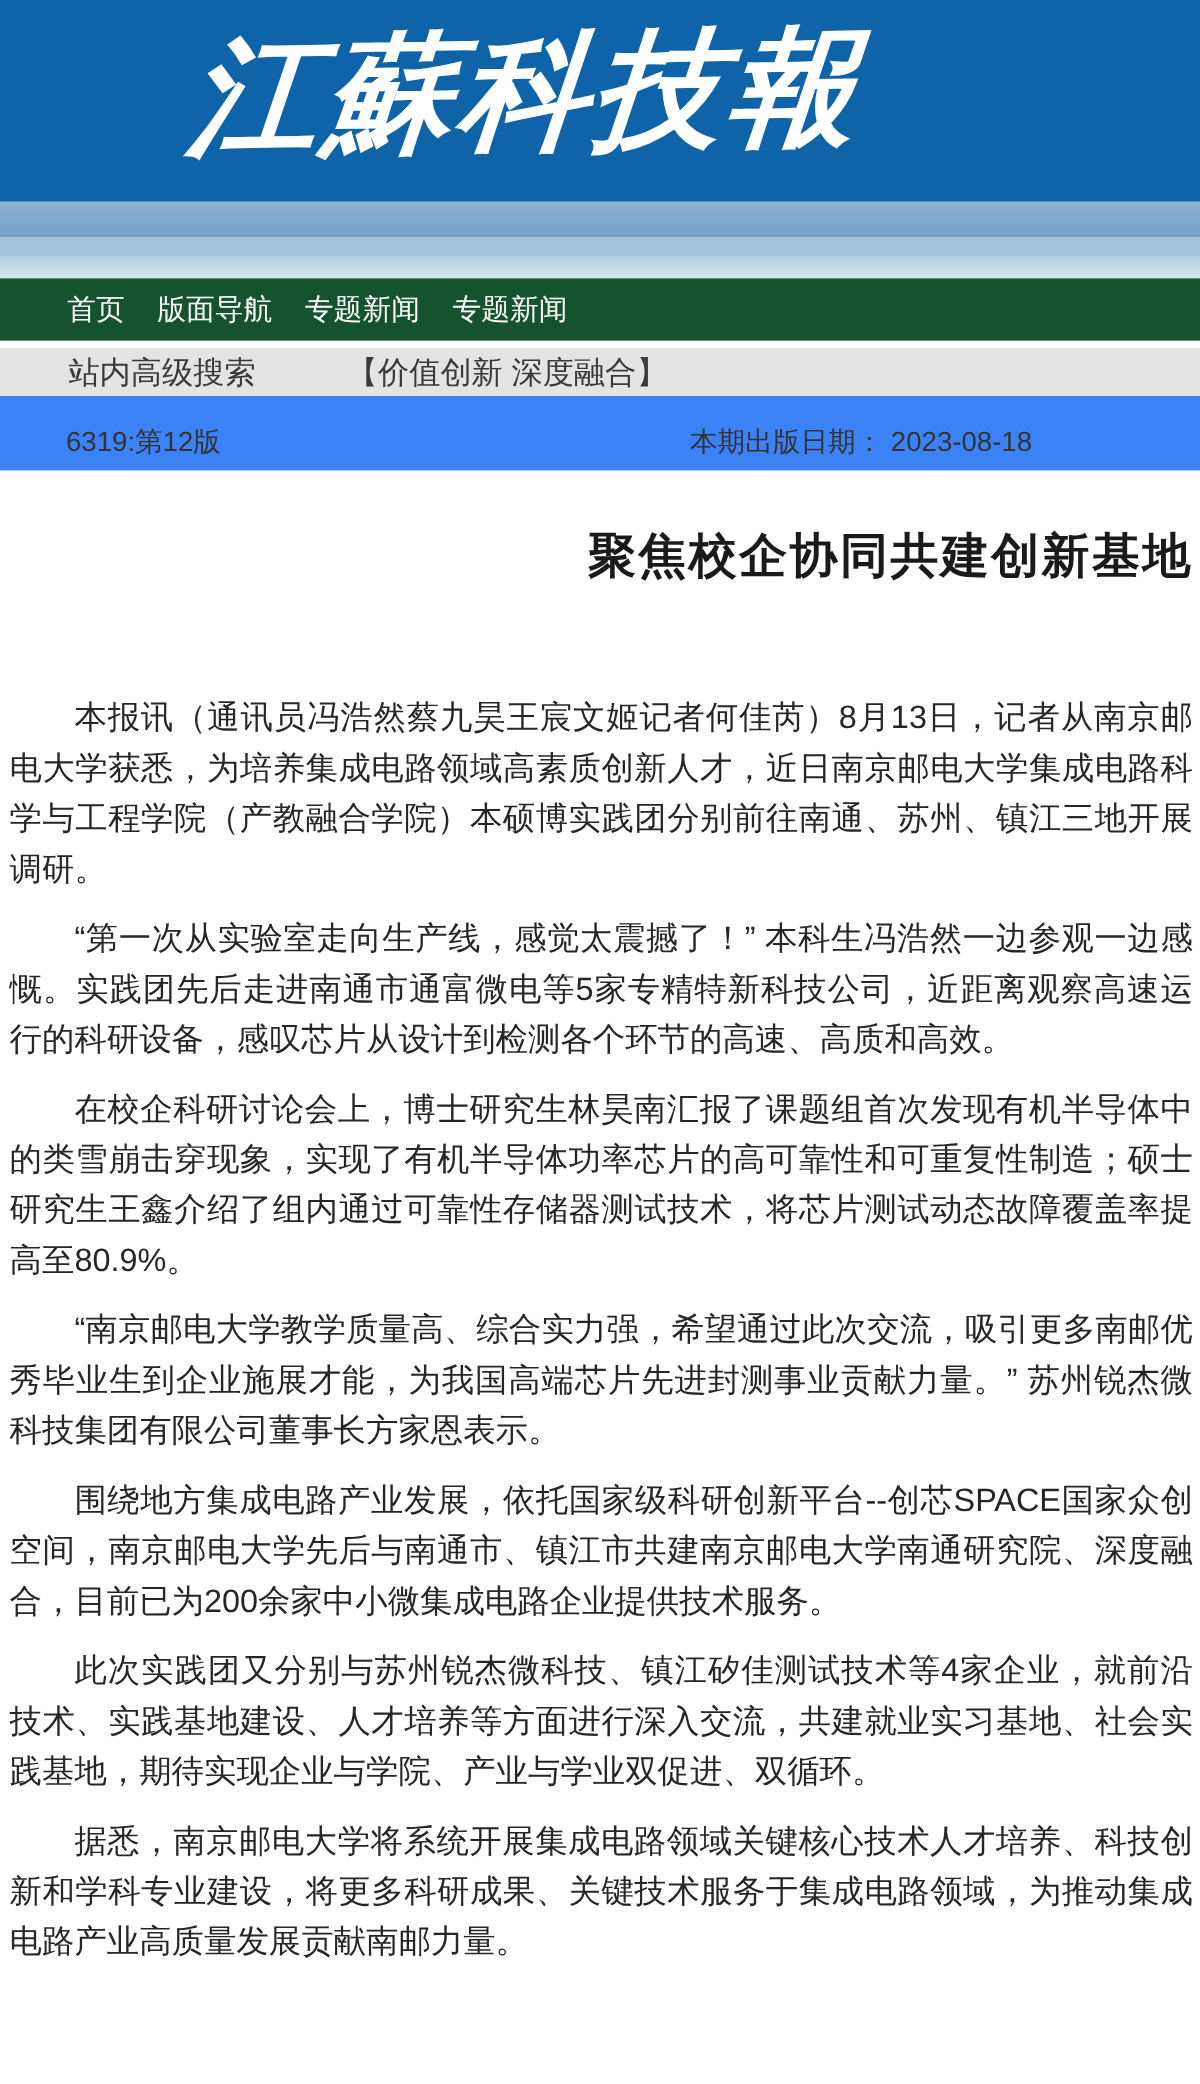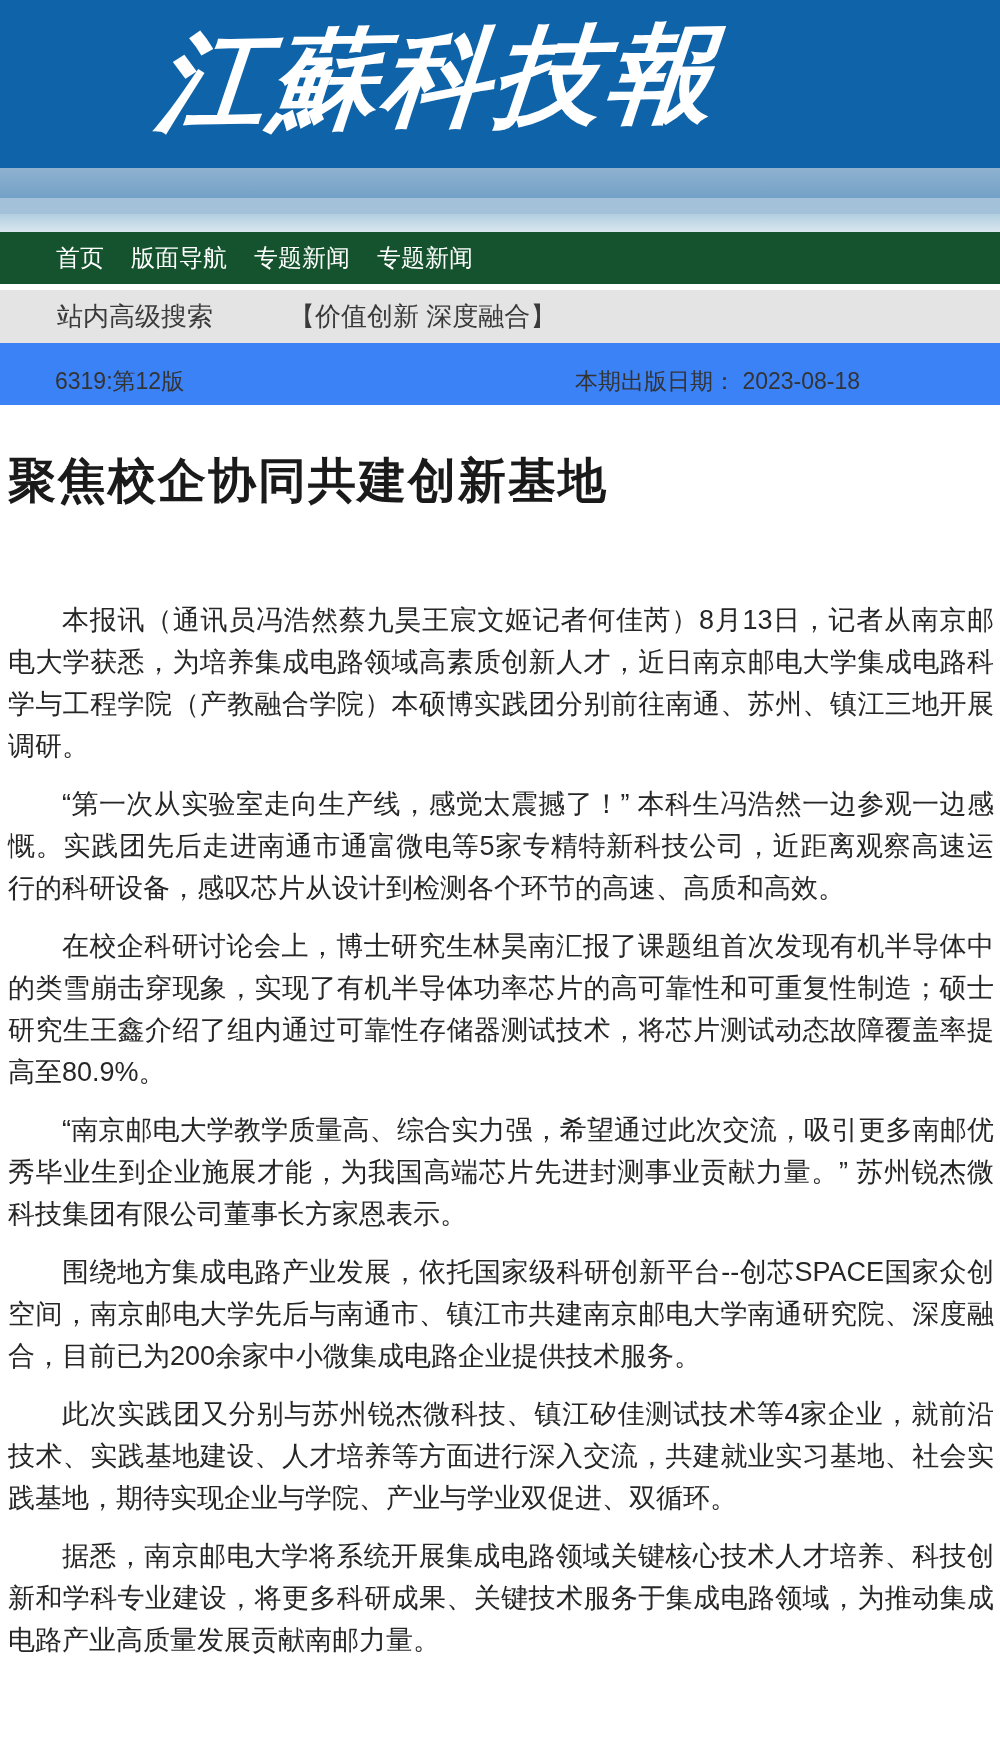--- a/index.html
+++ b/index.html
@@ -31,38 +31,38 @@
     height:52px;background:#14532d;display:flex;align-items:center;
     padding-left:56px;box-sizing:border-box;
   }
   .nav-item{
     color:#ffffff;font-size:24px;text-decoration:none;margin-right:27px;
     cursor:pointer;white-space:nowrap;
   }
   .nav-gap{height:6px;background:#ffffff;}
   
   .subnav{
-    height:53px;background:#e4e4e4;display:flex;align-items:center;
+    height:40px;background:#e4e4e4;display:flex;align-items:center;
     padding-left:57px;box-sizing:border-box;color:#3a3a3a;font-size:26px;
   }
   .subnav .search-link{color:#3a3a3a;text-decoration:none;cursor:pointer;white-space:nowrap;}
   .subnav .slogan{margin-left:76px;white-space:nowrap;}
   
   .issuebar{position:relative;height:62px;background:#3b82f6;}
   .issue-label{
     position:absolute;left:55px;top:23px;font-size:23px;color:#333333;white-space:nowrap;
   }
   .date-label{
     position:absolute;left:575px;top:23px;font-size:23px;color:#333333;white-space:nowrap;
   }
   
   .article{padding:0 6px 0 8px;}
   .article-title{
-    margin:44px 0 0 0;text-align:left;
-    font-size:48px;font-weight:bold;color:#1a1a1a;letter-spacing:2px;
+    margin:44px 0 0 0;text-align:right;
+    font-size:40px;font-weight:bold;color:#1a1a1a;letter-spacing:2px;
   }
   .article-subtitle{
     margin:18px 0 0 0;text-align:center;
     font-size:29px;font-weight:normal;color:#8c8c8c;letter-spacing:1px;
   }
   .article-body{margin-top:86px;}
   .article-body p{
     font-size:27px;line-height:42px;color:#262626;
     text-indent:2em;margin:0 0 16px 0;text-align:justify;
   }

